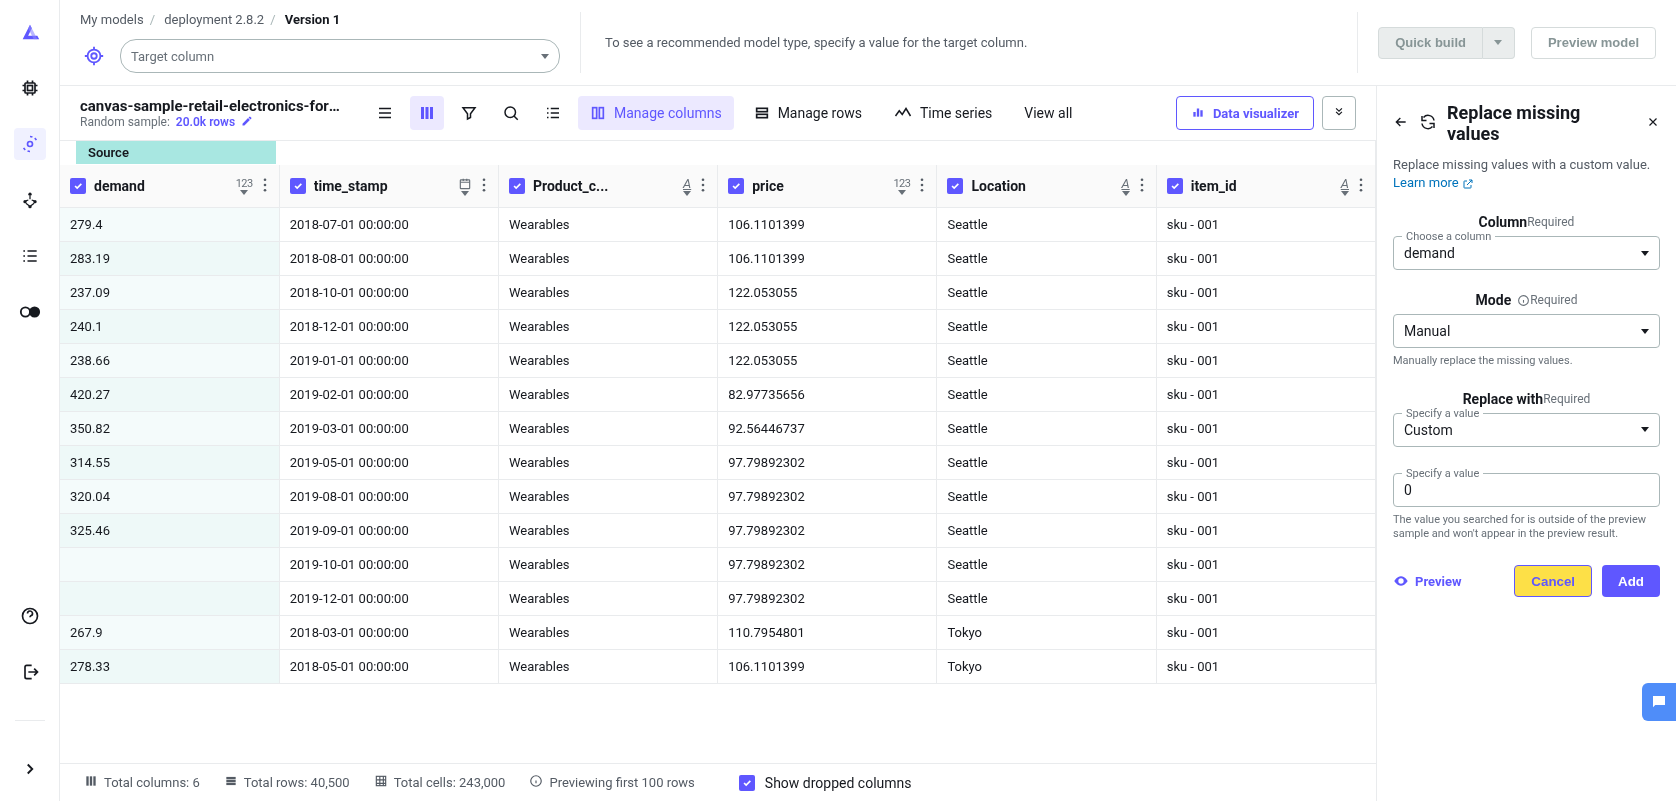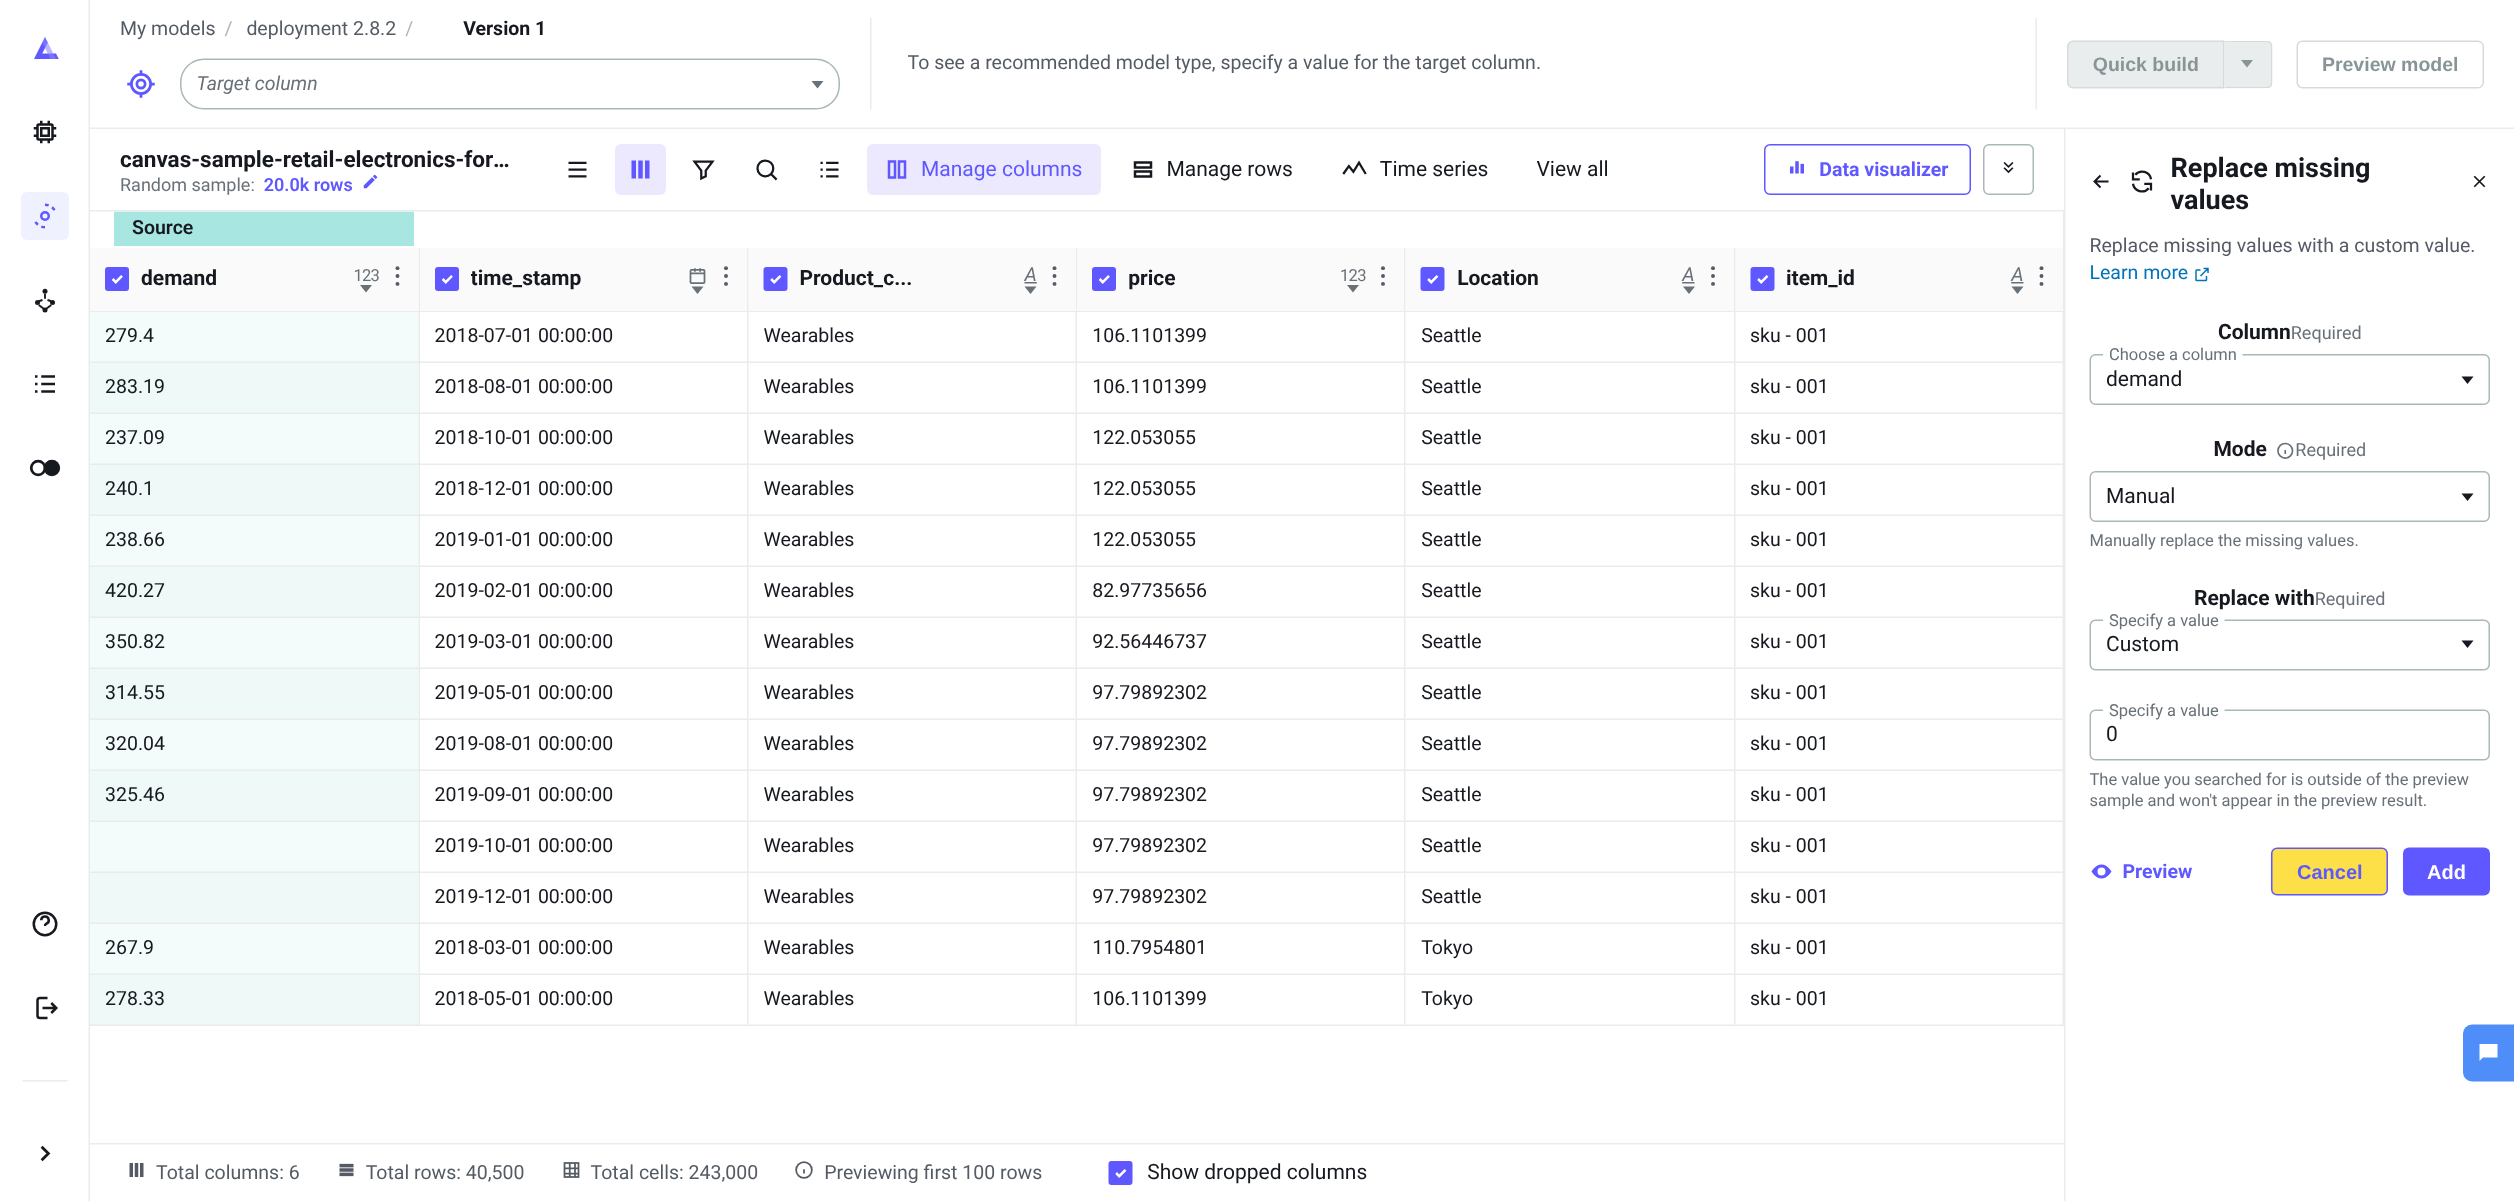--- a/index.html
+++ b/index.html
@@ -15,37 +15,37 @@
 
 
 .main { flex: 1; display: flex; flex-direction: column; min-width: 0; }
 
 
 .topbar { display: flex; align-items: stretch; border-bottom: 1px solid #e9ebed; padding: 12px 20px; gap: 20px; }
 .topleft { display: flex; flex-direction: column; gap: 12px; flex-shrink: 0; width: 480px; }
 .crumbs { font-size: 13px; color: #545b64; }
 .crumbs a { color: #545b64; text-decoration: none; }
 .crumbs .sep { margin: 0 6px; color: #aab7b8; }
-.crumbs .cur { font-weight: 700; color: #16191f; margin-left: 24px; }
+.crumbs .cur { font-weight: 700; color: #16191f; }
 .target-row { display: flex; align-items: center; gap: 12px; }
 .target-icon { width: 28px; height: 28px; display: flex; align-items: center; justify-content: center; color: #5f57ff; }
-.target-select { flex: 1; height: 34px; border: 1px solid #aab7b8; border-radius: 16px; display: flex; align-items: center; padding: 0 10px; color: #687078; justify-content: space-between; cursor: pointer; font-style: italic; }
+.target-select { flex: 1; height: 34px; border: 1px solid #aab7b8; border-radius: 16px; display: flex; align-items: center; padding: 0 10px; color: #687078; justify-content: space-between; cursor: pointer; }
 .topmid { flex: 1; display: flex; align-items: center; font-size: 13px; color: #545b64; border-left: 1px solid #e9ebed; border-right: 1px solid #e9ebed; padding: 0 24px; }
 .topright { display: flex; align-items: center; gap: 16px; }
 .btn { height: 32px; padding: 0 16px; border-radius: 4px; border: 1px solid #aab7b8; background: #fff; display: inline-flex; align-items: center; justify-content: center; font-size: 13px; cursor: pointer; font-weight: 700; }
 .btn.disabled { background: #eaeded; border-color: #d5dbdb; color: #879596; cursor: not-allowed; font-weight: 700; }
 .btn-split { display: flex; }
 .btn-split .btn { border-radius: 4px 0 0 4px; }
 .btn-split .btn-caret { width: 32px; height: 32px; border: 1px solid #d5dbdb; border-left: none; border-radius: 0 4px 4px 0; background: #eaeded; display: flex; align-items: center; justify-content: center; color: #879596; }
 
 
 .toolbar { display: flex; align-items: center; padding: 10px 20px; gap: 8px; border-bottom: 1px solid #e9ebed; }
 .tb-title-wrap { display: flex; flex-direction: column; margin-right: 20px; min-width: 0; }
 .tb-title { font-weight: 700; font-size: 15px; white-space: nowrap; overflow: hidden; text-overflow: ellipsis; max-width: 260px; }
-.tb-sub { font-size: 12px; color: #687078; display: flex; align-items: flex-end; gap: 6px; }
+.tb-sub { font-size: 12px; color: #687078; display: flex; align-items: center; gap: 6px; }
 .tb-sub .link { color: #5f57ff; font-weight: 600; }
 .tb-sub .edit { color: #5f57ff; cursor: pointer; }
 .tb-btn { width: 34px; height: 34px; display: flex; align-items: center; justify-content: center; border-radius: 4px; cursor: pointer; color: #16191f; }
 .tb-btn.active { background: #ece9ff; color: #5f57ff; }
 .tb-text-btn { height: 34px; padding: 0 12px; display: flex; align-items: center; gap: 8px; font-size: 14px; font-weight: 400; cursor: pointer; border-radius: 4px; }
 .tb-text-btn.active { background: #ece9ff; color: #5f57ff; }
 .tb-text-btn .ic { display: inline-flex; }
 .tb-flex { flex: 1; }
 .data-viz { border: 1px solid #5f57ff; color: #5f57ff; padding: 0 14px; height: 34px; display: flex; align-items: center; gap: 8px; border-radius: 4px; font-weight: 700; cursor: pointer; }
 .more-btn { width: 34px; height: 34px; border: 1px solid #aab7b8; border-radius: 4px; display: flex; align-items: center; justify-content: center; cursor: pointer; }

